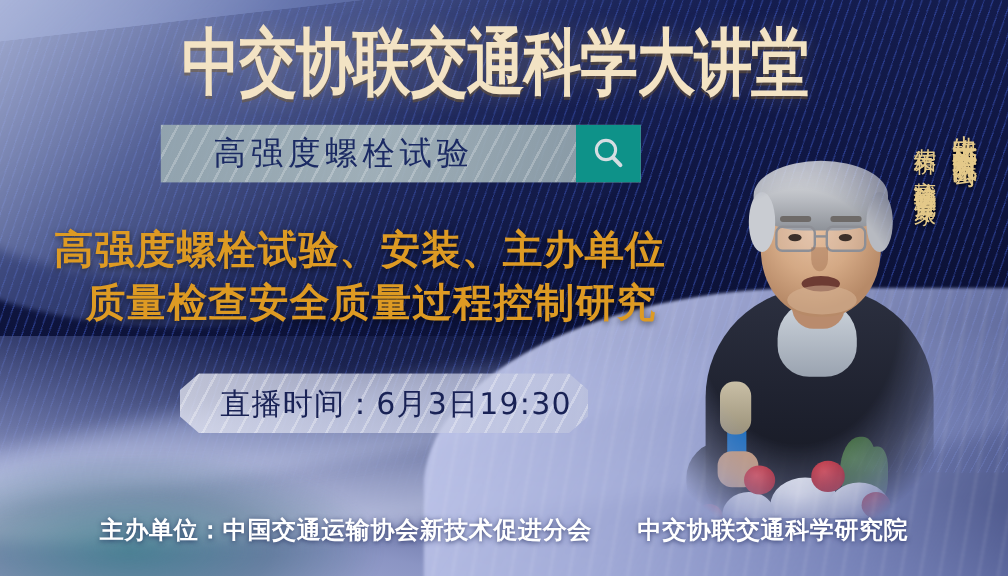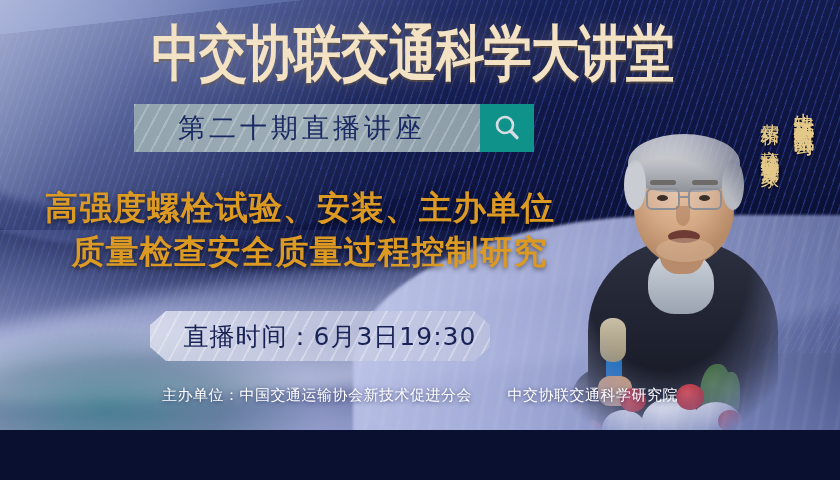--- a/index.html
+++ b/index.html
@@ -1,18 +1,18 @@
 <!DOCTYPE html>
 <html><head>
 <meta charset="utf-8">
 <style>
   html,body{margin:0;padding:0;background:#0a1030;}
   *{box-sizing:border-box;}
   #poster{
-    position:relative;width:840px;height:430px;overflow:hidden;
+    position:relative;width:840px;height:480px;overflow:hidden;
     font-family:"Liberation Sans","DejaVu Sans",sans-serif;
     background:#4c1d95;
   }
 
   
   .bg-base{
     position:absolute;inset:0;
     background:
       radial-gradient(120% 90% at 12% 8%, #6b7bb0 0%, #47568f 18%, #23305f 38%, #141c47 60%, #0c1234 80%),
       linear-gradient(160deg,#2b3566 0%,#141c47 45%,#0b1132 100%);
@@ -210,21 +210,21 @@
     text-shadow:0 1px 3px rgba(0,0,0,.6);
     letter-spacing:2px;
     font-family:"DejaVu Sans","Liberation Sans",sans-serif;
   }
   .vcol-org{right:22px;top:96px;font-size:21px;height:250px;}
   .vcol-name{right:56px;top:108px;font-size:19px;height:252px;}
 
   
   .footer{
     position:absolute;left:0;right:0;bottom:25px;
-    text-align:center;color:#ffffff;font-size:15px;font-weight:400;letter-spacing:.5px;
+    text-align:center;color:#ffffff;font-size:20px;font-weight:700;letter-spacing:.5px;
     text-shadow:0 1px 4px rgba(20,30,80,.75);
   }
   .footer .gap{display:inline-block;width:26px;}
 </style>
 </head>
 <body>
 
 <div id="poster">
 
   <div class="bg-base"></div>
@@ -274,21 +274,21 @@
       <div class="fl fl-white" style="left:14px;top:72px;width:36px;height:28px;"></div>
       <div class="fl fl-green" style="left:100px;top:74px;width:34px;height:22px;border-radius:50%;"></div>
     </div>
   </div>
 
   <div class="title">
     <span>中交协联交通科学大讲堂</span>
   </div>
 
   <div class="subbar">
-    <div class="subbar-text">第二十期直播讲座</div>
+    <div class="subbar-text">高强度螺栓试验</div>
     <div class="search-box">
       <svg width="30" height="30" viewBox="0 0 30 30">
         <circle cx="13" cy="12" r="8" fill="none" stroke="#d6dde2" stroke-width="2.6"></circle>
         <line x1="18.8" y1="18.2" x2="25" y2="24.6" stroke="#d6dde2" stroke-width="3.4" stroke-linecap="round"></line>
       </svg>
     </div>
   </div>
 
   <div class="topic">
     <div class="l1">高强度螺栓试验、安装、主办单位</div>

